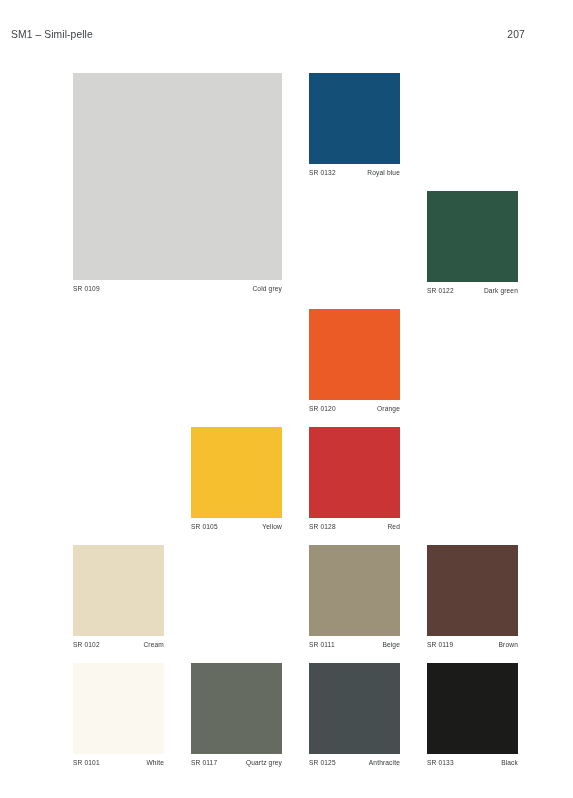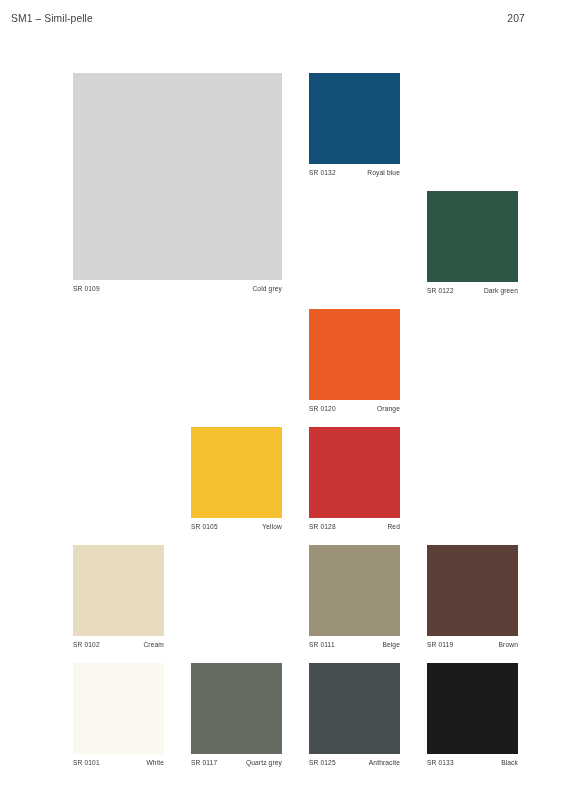--- a/index.html
+++ b/index.html
@@ -13,21 +13,21 @@
     position: relative;
     font-family: "Liberation Sans", sans-serif;
     -webkit-font-smoothing: antialiased;
     overflow: hidden;
   }
 
   
   .page-header {
     position: absolute;
     left: 0;
-    top: 0;
+    top: 16px;
     width: 573px;
     height: 46px;
   }
   .header-title {
     position: absolute;
     left: 11px;
     top: 13px;
     font-size: 10.3px;
     letter-spacing: 0.1px;
     color: #3b3f42;

